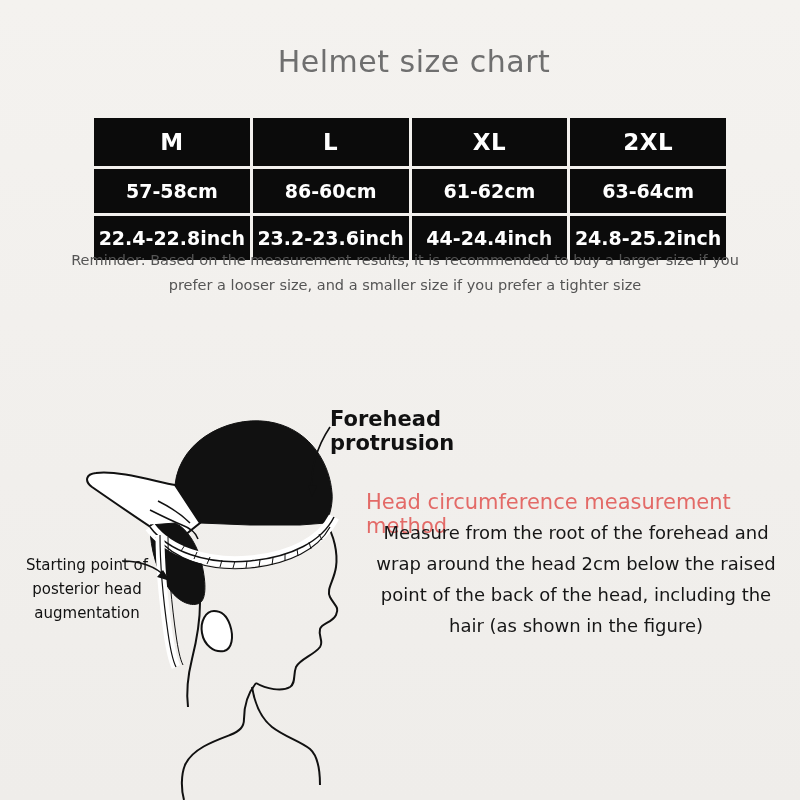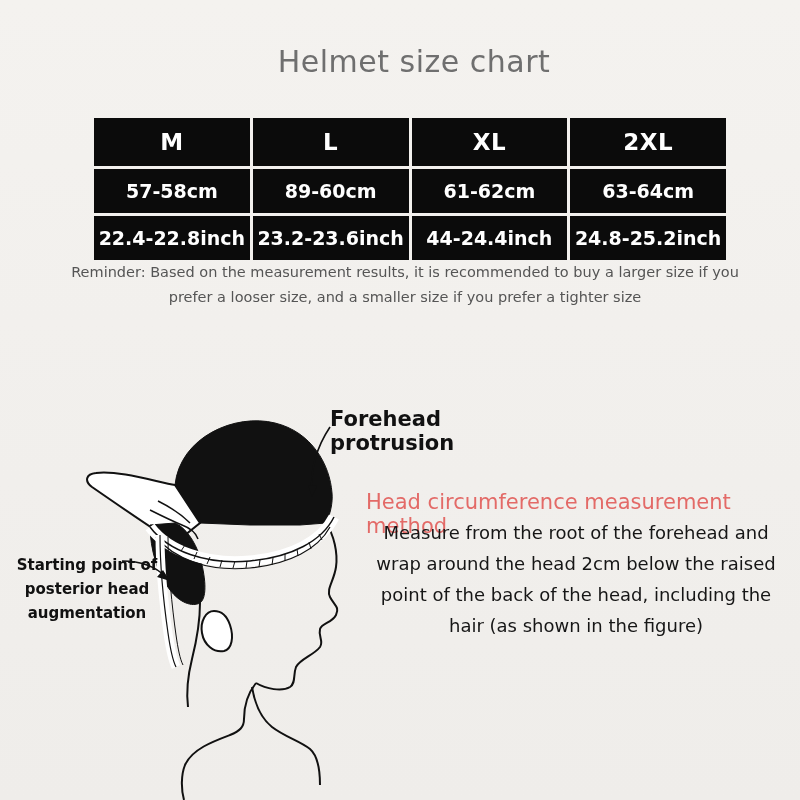--- a/index.html
+++ b/index.html
@@ -62,21 +62,21 @@
     font-size: 19px;
   }
   .size-table tr.row-inch td {
     height: 42px;
     font-size: 19px;
   }
 
   
   .reminder {
     position: absolute;
-    top: 260px;
+    top: 248px;
     left: 70px;
     width: 670px;
     text-align: center;
     color: #555555;
     font-size: 14.5px;
     line-height: 25px;
     font-family: "DejaVu Sans", sans-serif;
   }
 
   
@@ -105,21 +105,21 @@
     font-family: "DejaVu Sans", sans-serif;
   }
   .label-start {
     position: absolute;
     left: 12px;
     top: 178px;
     width: 150px;
     text-align: center;
     color: #111;
     font-size: 15px;
-    font-weight: bold;
+    font-weight: normal;
     line-height: 24px;
     font-family: "DejaVu Sans", sans-serif;
   }
 
   .method-head {
     position: absolute;
     left: 366px;
     top: 115px;
     width: 425px;
     color: #e36a67;
@@ -148,21 +148,21 @@
   <table class="size-table">
     <tbody>
         <tr class="row-head">
       <td>M</td>
       <td>L</td>
       <td>XL</td>
       <td>2XL</td>
     </tr>
     <tr class="row-cm">
       <td>57-58cm</td>
-      <td>89-60cm</td>
+      <td>86-60cm</td>
       <td>61-62cm</td>
       <td>63-64cm</td>
     </tr>
     <tr class="row-inch">
       <td>22.4-22.8inch</td>
       <td>23.2-23.6inch</td>
       <td>44-24.4inch</td>
       <td>24.8-25.2inch</td>
     </tr>
   </tbody>

